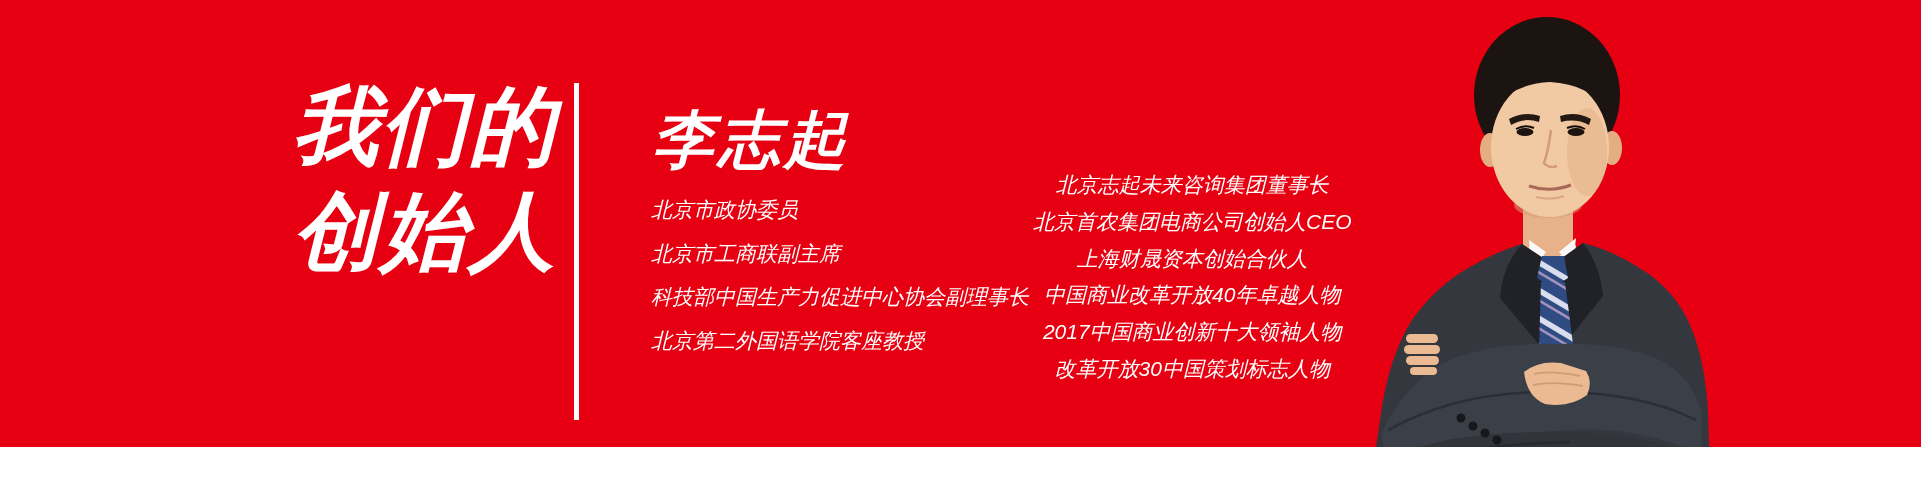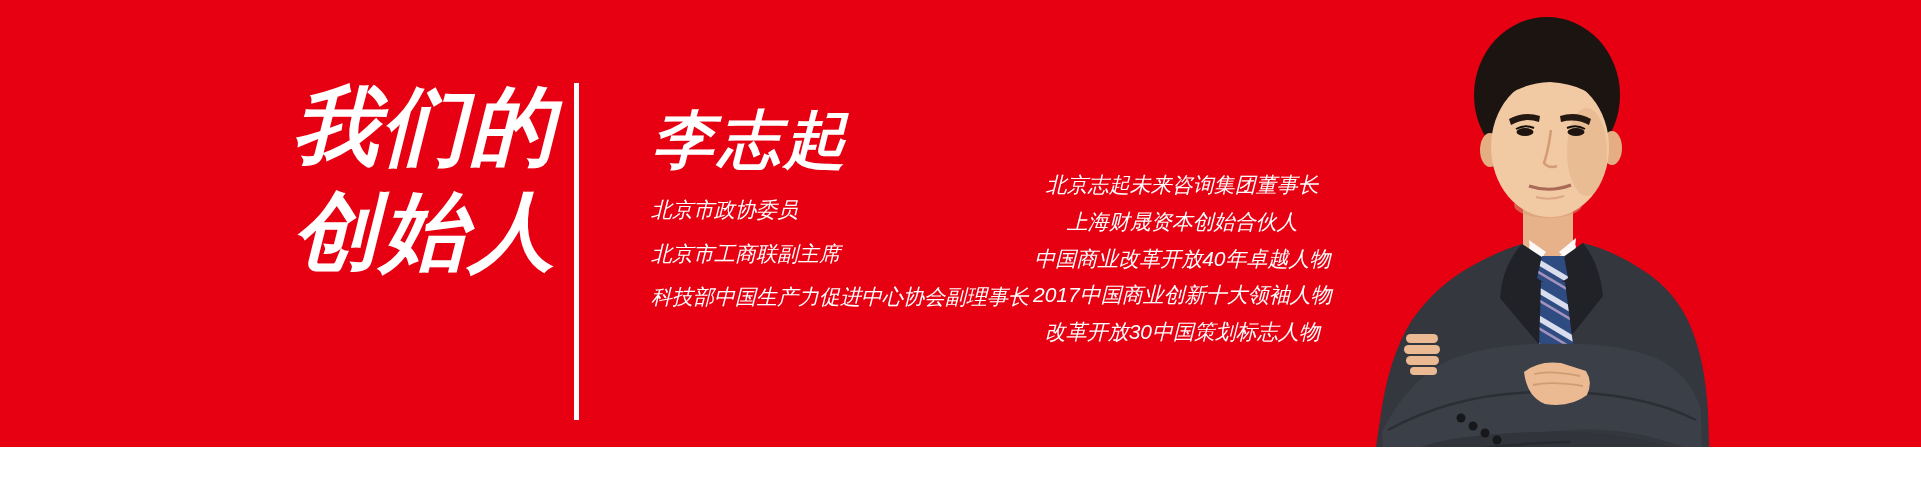--- a/index.html
+++ b/index.html
@@ -48,24 +48,26 @@
   </div>
 
   <div class="v-divider"></div>
 
   <h1 class="founder-name">李志起</h1>
 
   <ul class="roles roles-left">
       <li>北京市政协委员</li>
       <li>北京市工商联副主席</li>
       <li>科技部中国生产力促进中心协会副理事长</li>
+      <li>北京第二外国语学院客座教授</li>
     </ul>
 
   <ul class="roles roles-right">
       <li>北京志起未来咨询集团董事长</li>
+      <li>北京首农集团电商公司创始人CEO</li>
       <li>上海财晟资本创始合伙人</li>
       <li>中国商业改革开放40年卓越人物</li>
       <li>2017中国商业创新十大领袖人物</li>
       <li>改革开放30中国策划标志人物</li>
     </ul>
 
   <svg class="portrait" viewBox="0 0 581 501" xmlns="http://www.w3.org/2000/svg" aria-hidden="true">
     <defs>
       <clipPath id="tieclip">
         <path d="M202,256 L224,256 L228,278 L212,288 L197,278 Z M201,282 L225,282 L234,352 L215,370 L199,350 Z"></path>

